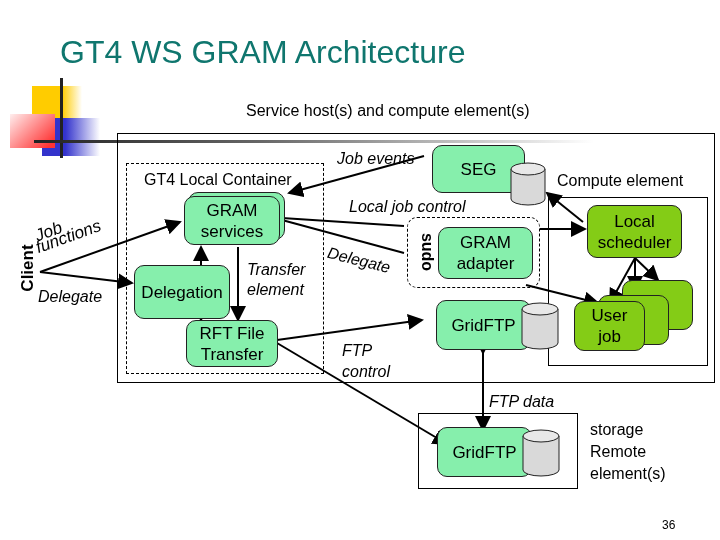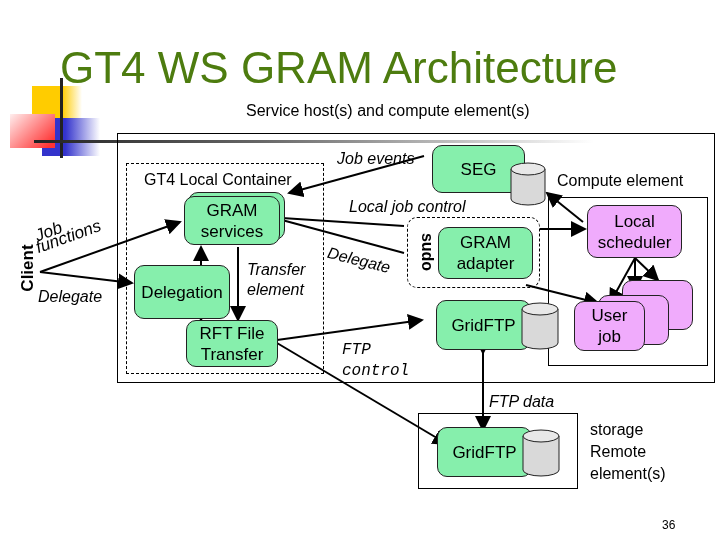--- a/index.html
+++ b/index.html
@@ -1,23 +1,23 @@
 <!DOCTYPE html>
 <html><head>
 <meta charset="utf-8">
 <style>
   html, body { margin:0; padding:0; background:#ffffff; }
   body { width:720px; height:540px; position:relative; overflow:hidden; font-family:"Liberation Sans", sans-serif; }
   .abs { position:absolute; }
-  .title { left:60px; top:34px; font-size:44px; color:#4d7c0f; white-space:nowrap; letter-spacing:0px;margin-top:9px; }
+  .title { left:60px; top:34px; font-size:32px; color:#0f766e; white-space:nowrap; letter-spacing:0px; }
   .txt { position:absolute; color:#000; white-space:nowrap; font-family:"Liberation Sans", sans-serif; }
   .it { font-style:italic; }
   .box { position:absolute; border:1.5px solid #000; box-sizing:border-box; }
   .rbox { position:absolute; border:1.2px solid #222; border-radius:10px; background:#86efac; box-sizing:border-box; display:flex; align-items:center; justify-content:center; text-align:center; font-size:17px; line-height:21px; color:#000; }
-  .wbox { position:absolute; border:1.2px solid #222; border-radius:10px; background:#f0abfc; box-sizing:border-box; display:flex; align-items:center; justify-content:center; text-align:center; font-size:17px; line-height:21px; color:#000; }
+  .wbox { position:absolute; border:1.2px solid #222; border-radius:10px; background:#84cc16; box-sizing:border-box; display:flex; align-items:center; justify-content:center; text-align:center; font-size:17px; line-height:21px; color:#000; }
   .dash { position:absolute; border:1px dashed #000; box-sizing:border-box; }
   svg.lines { position:absolute; left:0; top:0; }
   .deco div { position:absolute; }
 </style>
 </head>
 <body>
 
 <div class="deco">
   <div style="left:32px;top:86px;width:50px;height:34px;background:linear-gradient(90deg,#ffcc00 60%,#fff 100%);"></div>
   <div style="left:42px;top:118px;width:58px;height:38px;background:linear-gradient(90deg,#3333cc 40%,#fff 100%);"></div>
@@ -77,21 +77,21 @@
 <div class="txt it" style="left:35px;top:222px;font-size:17px;transform:rotate(-20deg);">Job</div>
 <div class="txt it" style="left:40px;top:238px;font-size:17px;transform:rotate(-20deg);transform-origin:left bottom;">functions</div>
 <div class="txt it" style="left:38px;top:288px;font-size:16px;">Delegate</div>
 <div class="txt it" style="left:247px;top:260px;font-size:16px;line-height:20px;">
   <div>Transfer</div>
   <div>element</div>
 </div>
 <div class="txt it" style="left:337px;top:150px;font-size:16px;">Job events</div>
 <div class="txt it" style="left:349px;top:198px;font-size:16px;">Local job control</div>
 <div class="txt it" style="left:330px;top:244px;font-size:16px;transform:rotate(14deg);transform-origin:left top;">Delegate</div>
-<div class="txt it" style="left:342px;top:340px;font-size:16px;line-height:21px;font-family:Liberation Mono, monospace;">
+<div class="txt it" style="left:342px;top:340px;font-size:16px;line-height:21px;">
   <div>FTP</div>
   <div>control</div>
 </div>
 <div class="txt it" style="left:489px;top:393px;font-size:16px;">FTP data</div>
 
 <div class="rbox" style="left:188px;top:192px;width:97px;height:48px;"></div>
 <div class="rbox" style="left:184px;top:196px;width:96px;height:49px;">
   <div>
       <div>GRAM</div>
       <div>services</div>

